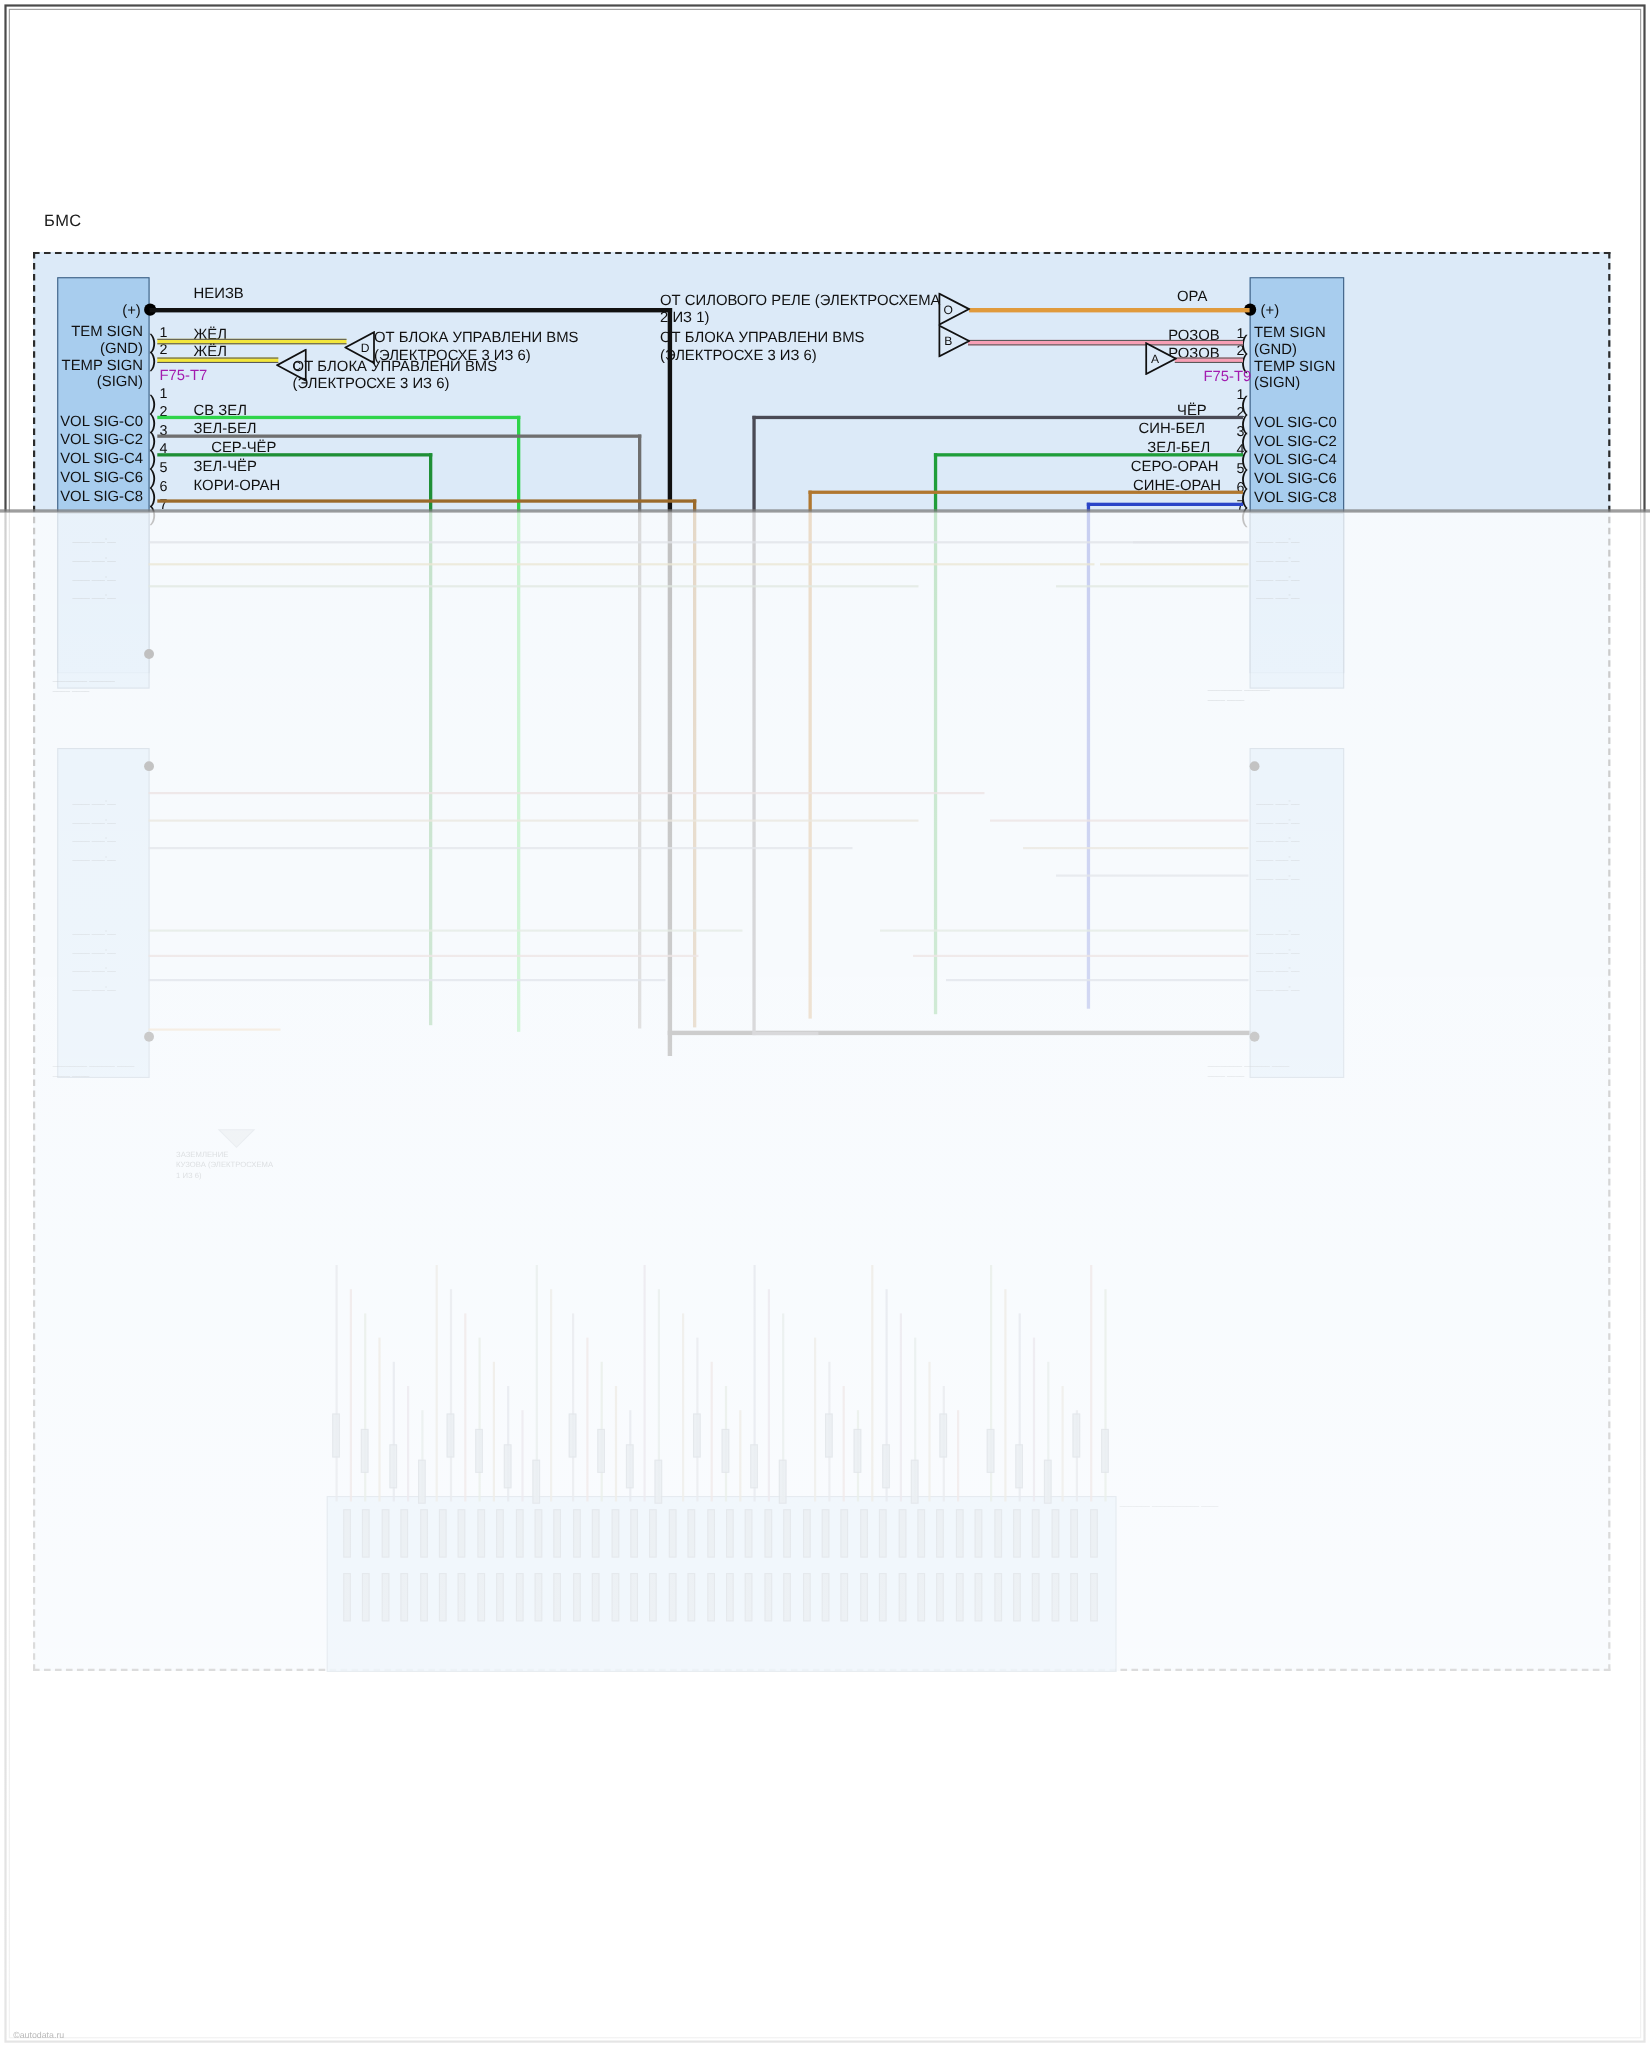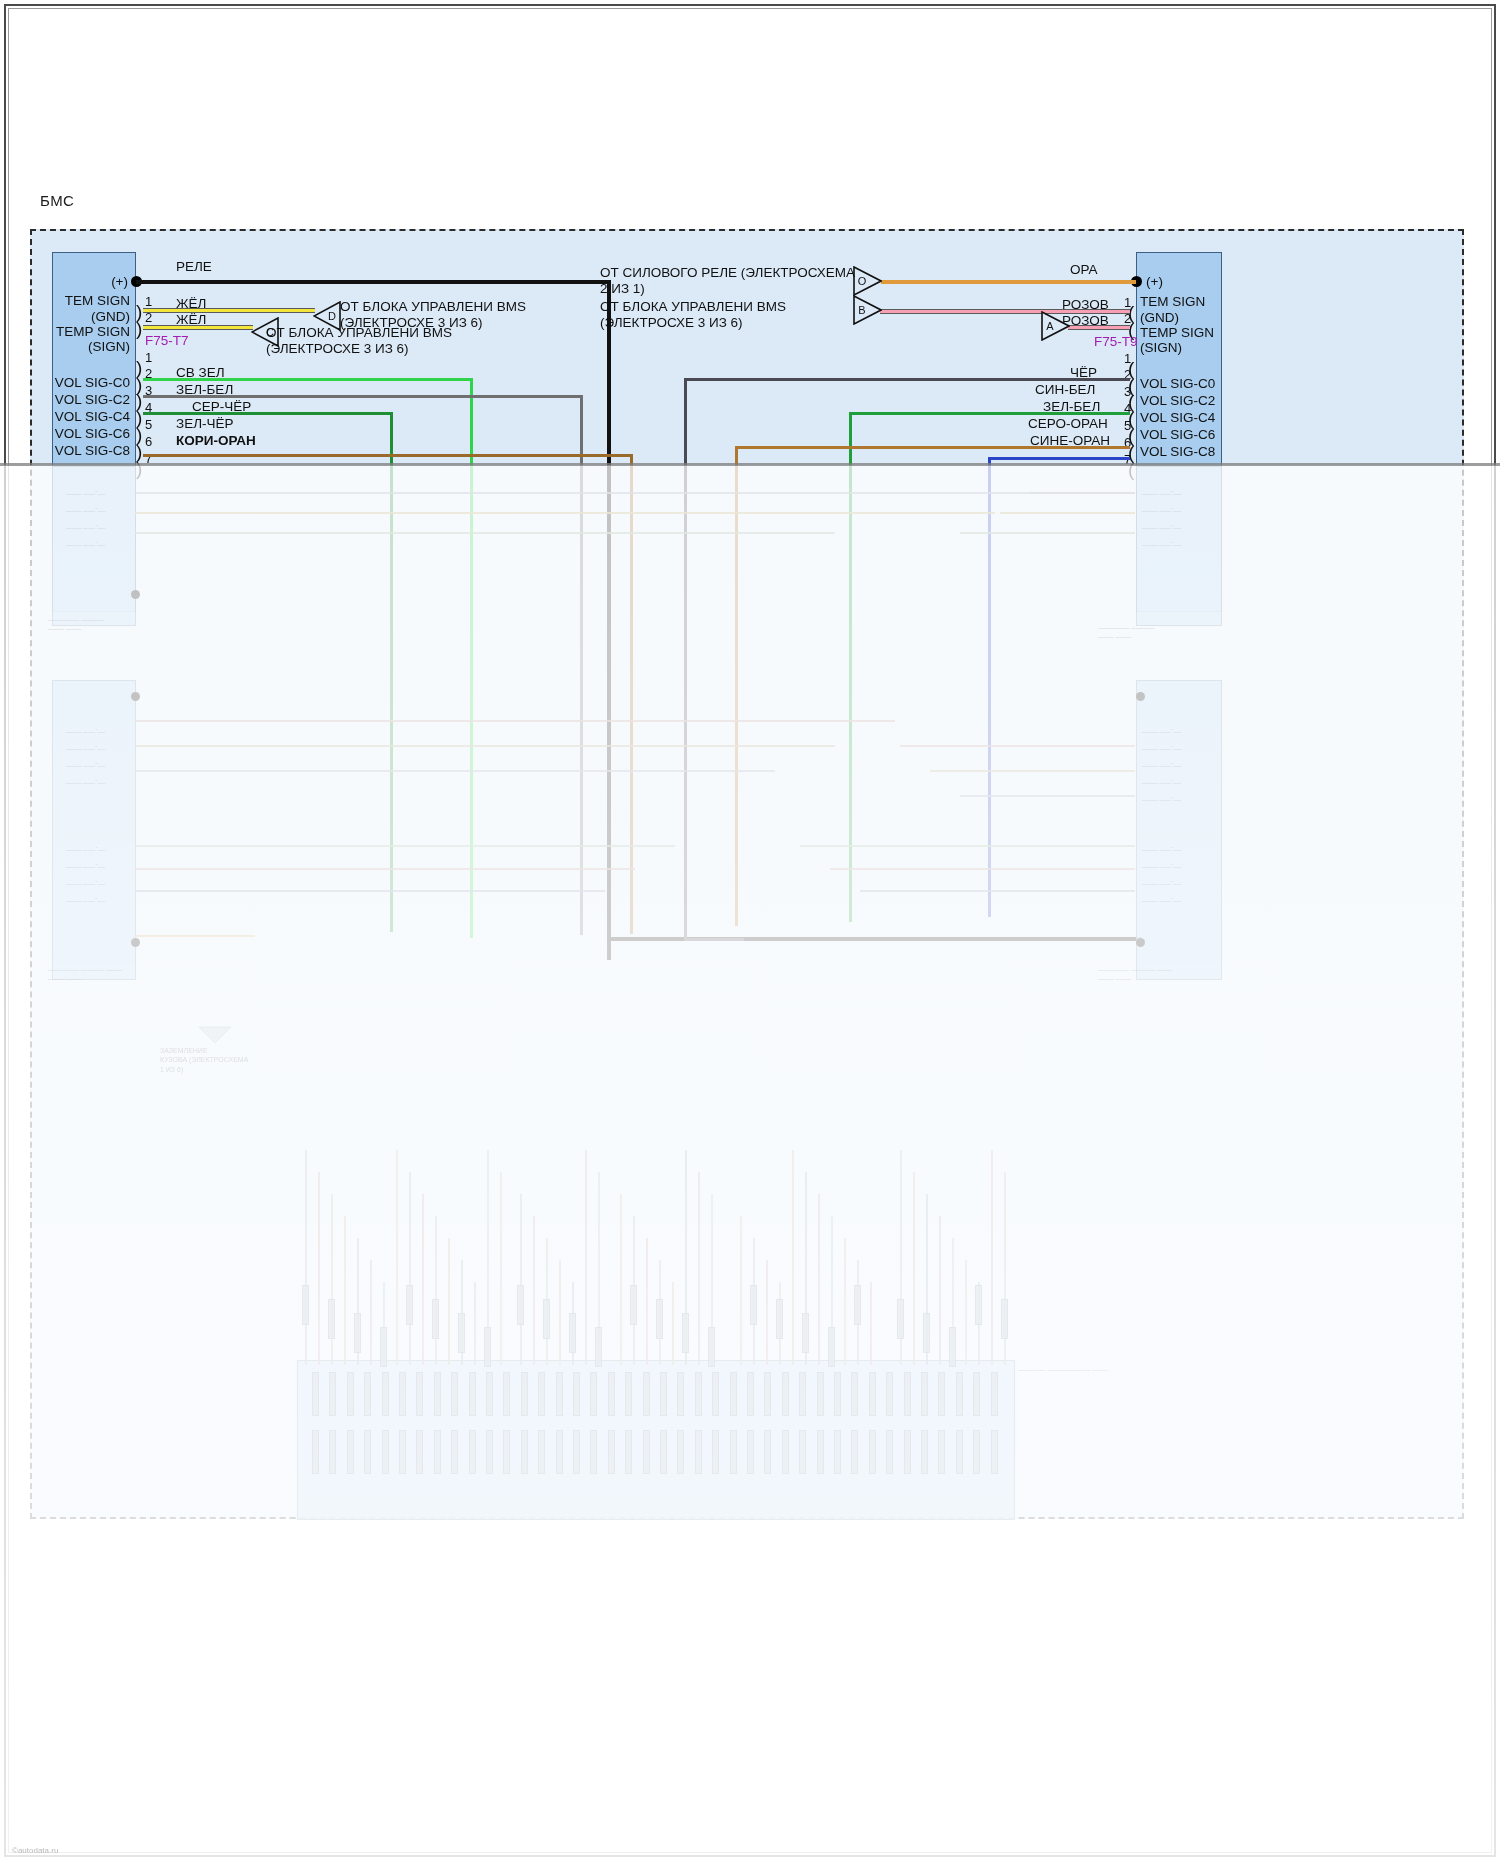--- a/index.html
+++ b/index.html
@@ -252,21 +252,21 @@
   <div class="bracket" style="left:136px; top:442px;">)</div>
   <div class="pin-num" style="left:145px; top:452px;">7</div>
   <div class="bracket" style="left:136px; top:459px;">)</div>
 
   <div class="pin-label right-align" style="left:40px; top:376px; width:90px;">VOL SIG-C0</div>
   <div class="pin-label right-align" style="left:40px; top:393px; width:90px;">VOL SIG-C2</div>
   <div class="pin-label right-align" style="left:40px; top:410px; width:90px;">VOL SIG-C4</div>
   <div class="pin-label right-align" style="left:40px; top:427px; width:90px;">VOL SIG-C6</div>
   <div class="pin-label right-align" style="left:40px; top:444px; width:90px;">VOL SIG-C8</div>
 
-  <div class="wire-name" style="left:176px; top:260px;">РЕЛЕ</div>
+  <div class="wire-name" style="left:176px; top:260px;">НЕИЗВ</div>
   <div class="wire-h thick" style="left:136px; top:280px; width:475px; background:#111;"></div>
   <div class="wire-v thick" style="left:607px; top:280px; height:680px; background:#111;"></div>
   <div class="wire-h thick" style="left:607px; top:937px; width:535px; background:#111;"></div>
 
   <div class="wire-name" style="left:176px; top:297px;">ЖЁЛ</div>
   <div class="wire-outline-h" style="left:143px; top:308px; width:172px; background:#f2e63c;"></div>
 
   <div class="wire-name" style="left:176px; top:313px;">ЖЁЛ</div>
   <div class="wire-outline-h" style="left:143px; top:325px; width:110px; background:#f2e63c;"></div>
 
@@ -299,21 +299,21 @@
   <div class="wire-v" style="left:470px; top:378px; height:560px; background:#2fd44a;"></div>
 
   <div class="wire-name" style="left:192px; top:400px;">СЕР-ЧЁР</div>
   <div class="wire-h" style="left:143px; top:395px; width:440px; background:#6f6f6f;"></div>
   <div class="wire-v" style="left:580px; top:395px; height:540px; background:#6f6f6f;"></div>
 
   <div class="wire-name" style="left:176px; top:417px;">ЗЕЛ-ЧЁР</div>
   <div class="wire-h" style="left:143px; top:412px; width:250px; background:#1f8f36;"></div>
   <div class="wire-v" style="left:390px; top:412px; height:520px; background:#1f8f36;"></div>
 
-  <div class="wire-name" style="left:176px; top:434px;font-weight:bold;">КОРИ-ОРАН</div>
+  <div class="wire-name" style="left:176px; top:434px;">КОРИ-ОРАН</div>
   <div class="wire-h" style="left:143px; top:454px; width:490px; background:#9a6a2b;"></div>
   <div class="wire-v" style="left:630px; top:454px; height:480px; background:#9a6a2b;"></div>
 
   <div class="conn" style="left:1136px; top:252px; width:86px; height:360px;"></div>
 
   <div class="pin-label" style="left:1146px; top:275px;">(+)</div>
   <div class="dot" style="left:1131px; top:276px;"></div>
 
   <div class="pin-label" style="left:1140px; top:295px;">TEM SIGN</div>
   <div class="pin-label" style="left:1140px; top:311px;">(GND)</div>

